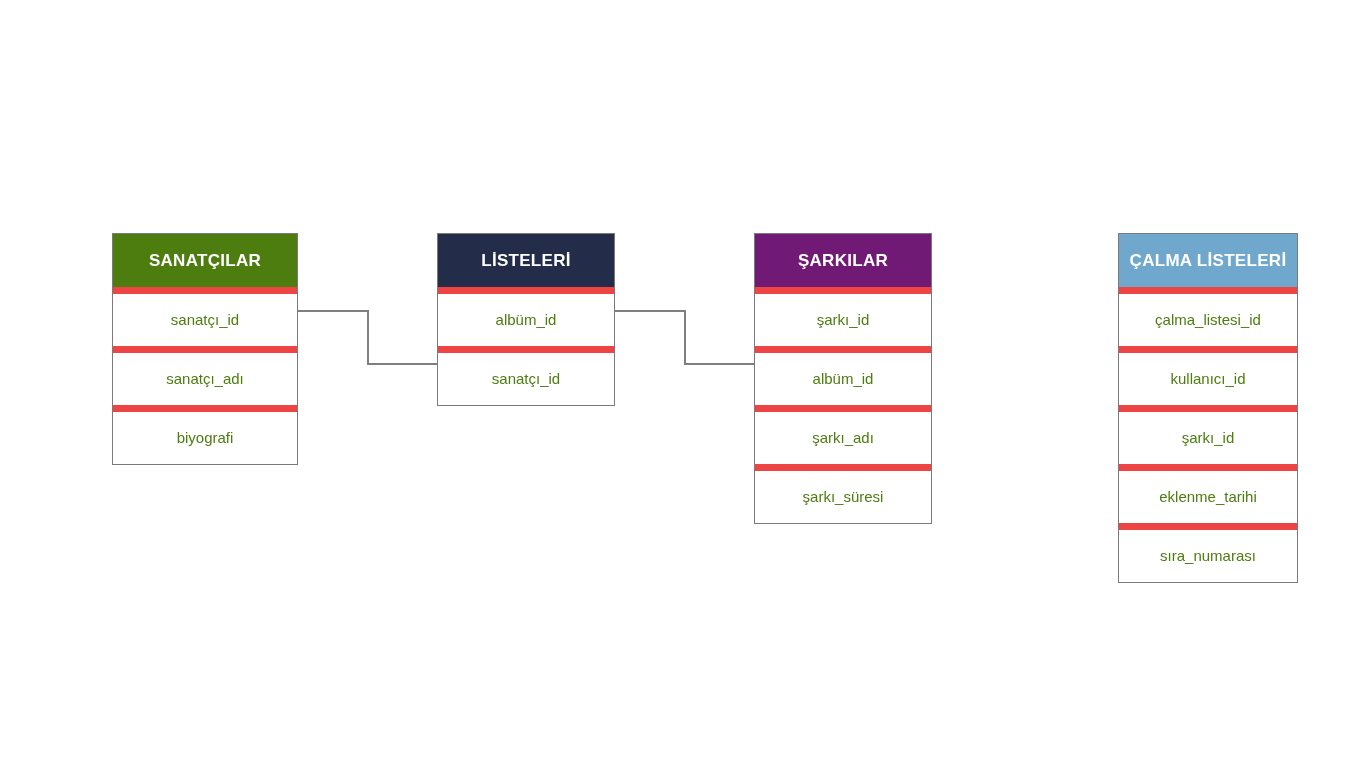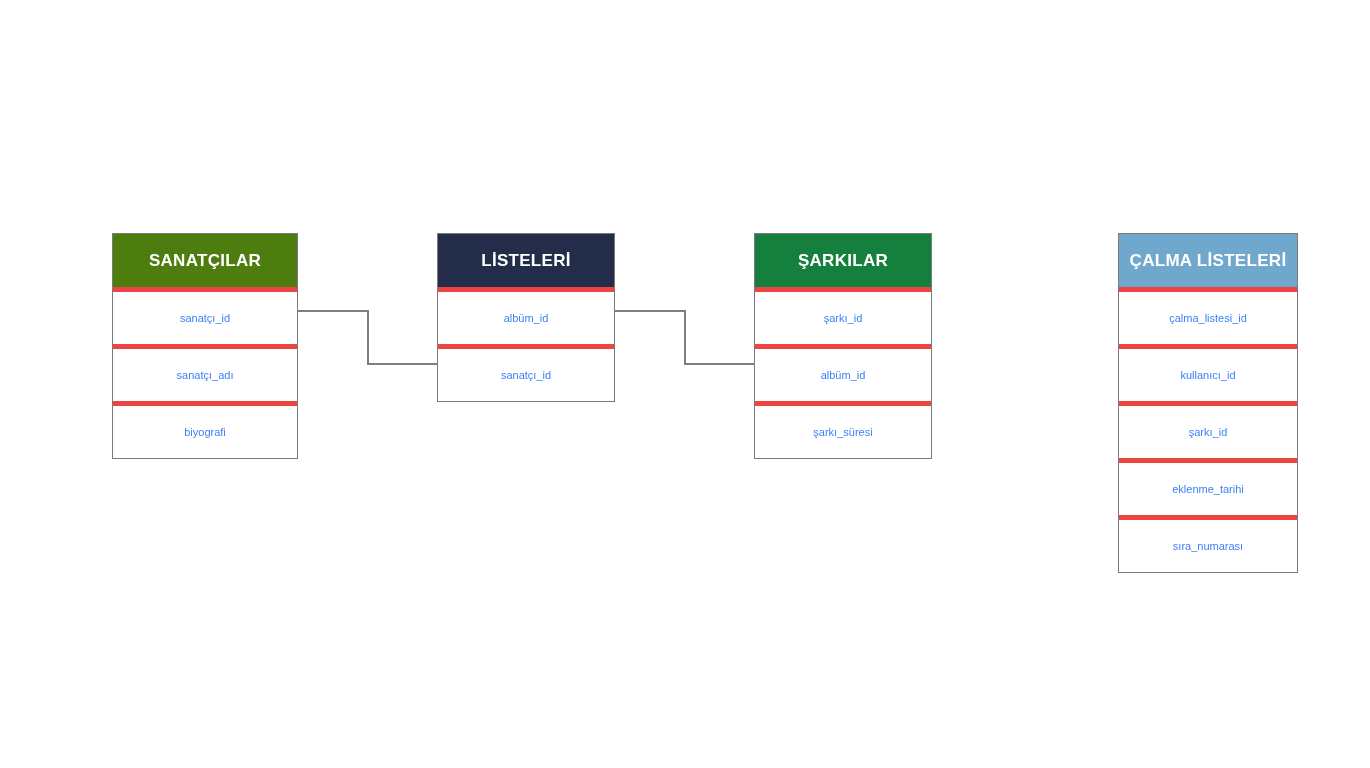--- a/index.html
+++ b/index.html
@@ -40,24 +40,24 @@
     font-weight: bold;
     font-size: 17px;
     letter-spacing: 0.3px;
     white-space: nowrap;
     overflow: hidden;
   }
   .etable .frow {
     height: 52px;
     line-height: 52px;
     text-align: center;
-    font-size: 11px;
-    color: #3b82f6;
+    font-size: 15px;
+    color: #4d7c0f;
     background: #ffffff;
-    border-top: 5px solid #ef4444;
+    border-top: 7px solid #ef4444;
     white-space: nowrap;
     overflow: hidden;
   }
   #t-sanatcilar { left: 112px; width: 186px; }
   #t-albumler   { left: 437px; width: 178px; }
   #t-sarkilar   { left: 754px; width: 178px; }
   #t-calma      { left: 1072px; width: 180px; margin-left: 46px; }
 </style>
 </head>
 <body>
@@ -76,23 +76,24 @@
     <div class="frow">biyografi</div>
   </div>
 
   <div class="etable" id="t-albumler">
     <div class="hdr" style="background: rgb(35, 44, 73);">LİSTELERİ</div>
     <div class="frow">albüm_id</div>
     <div class="frow">sanatçı_id</div>
   </div>
 
   <div class="etable" id="t-sarkilar">
-    <div class="hdr" style="background: #15803d; text-align: center;">ŞARKILAR</div>
+    <div class="hdr" style="background: #701a75; text-align: center;">ŞARKILAR</div>
     <div class="frow">şarkı_id</div>
     <div class="frow">albüm_id</div>
+    <div class="frow">şarkı_adı</div>
     <div class="frow">şarkı_süresi</div>
   </div>
 
   <div class="etable" id="t-calma">
     <div class="hdr" style="background: rgb(111, 168, 204);">ÇALMA LİSTELERİ</div>
     <div class="frow">çalma_listesi_id</div>
     <div class="frow">kullanıcı_id</div>
     <div class="frow">şarkı_id</div>
     <div class="frow">eklenme_tarihi</div>
     <div class="frow">sıra_numarası</div>

